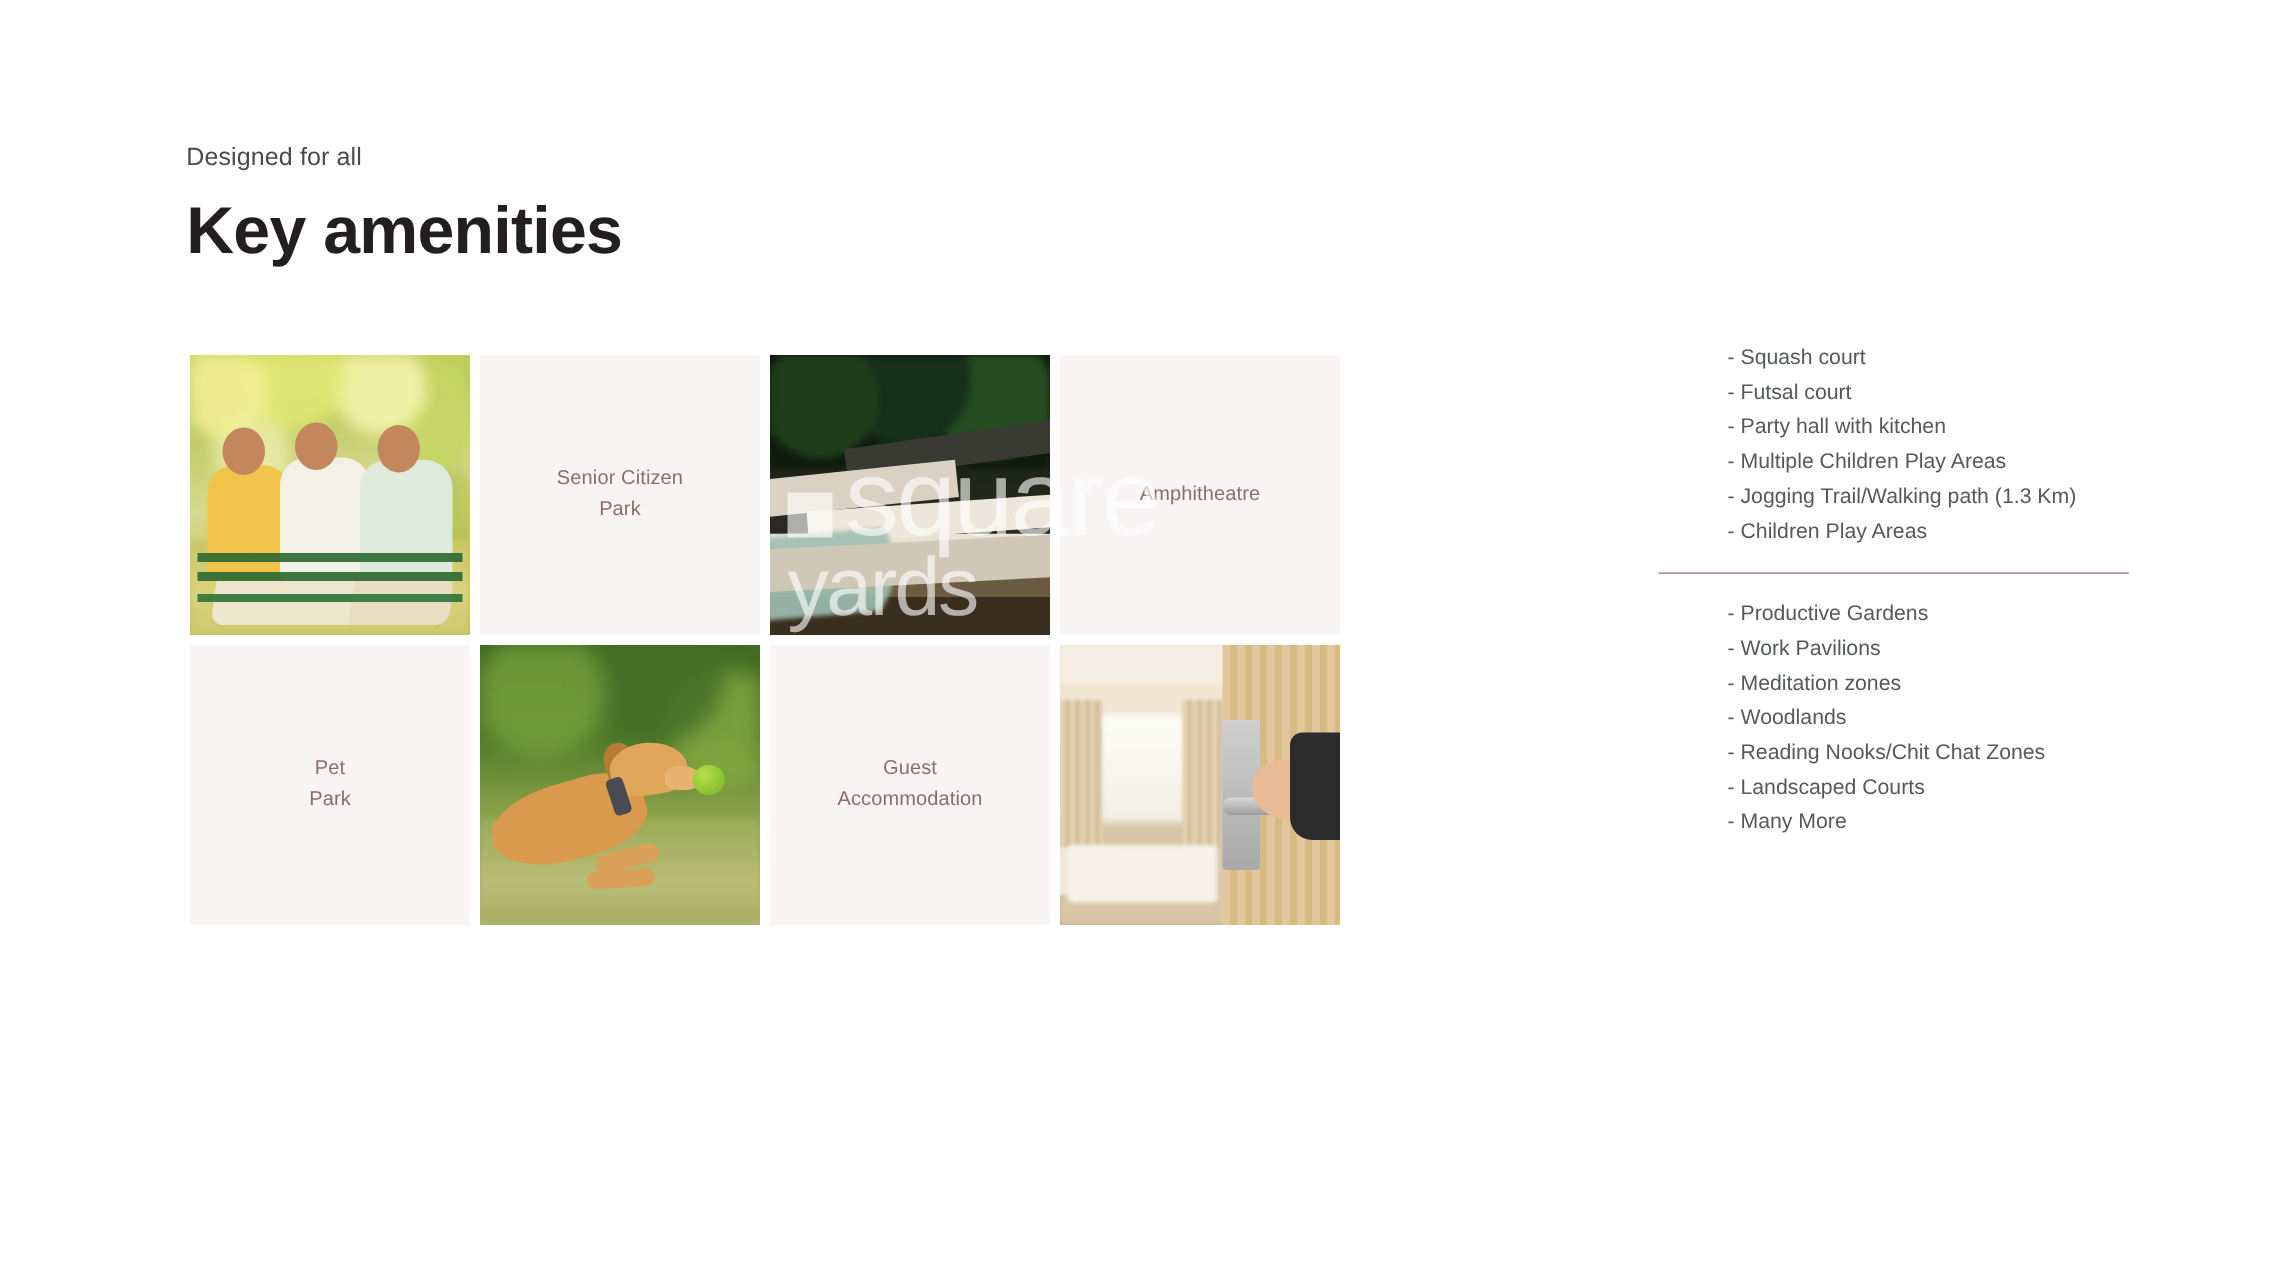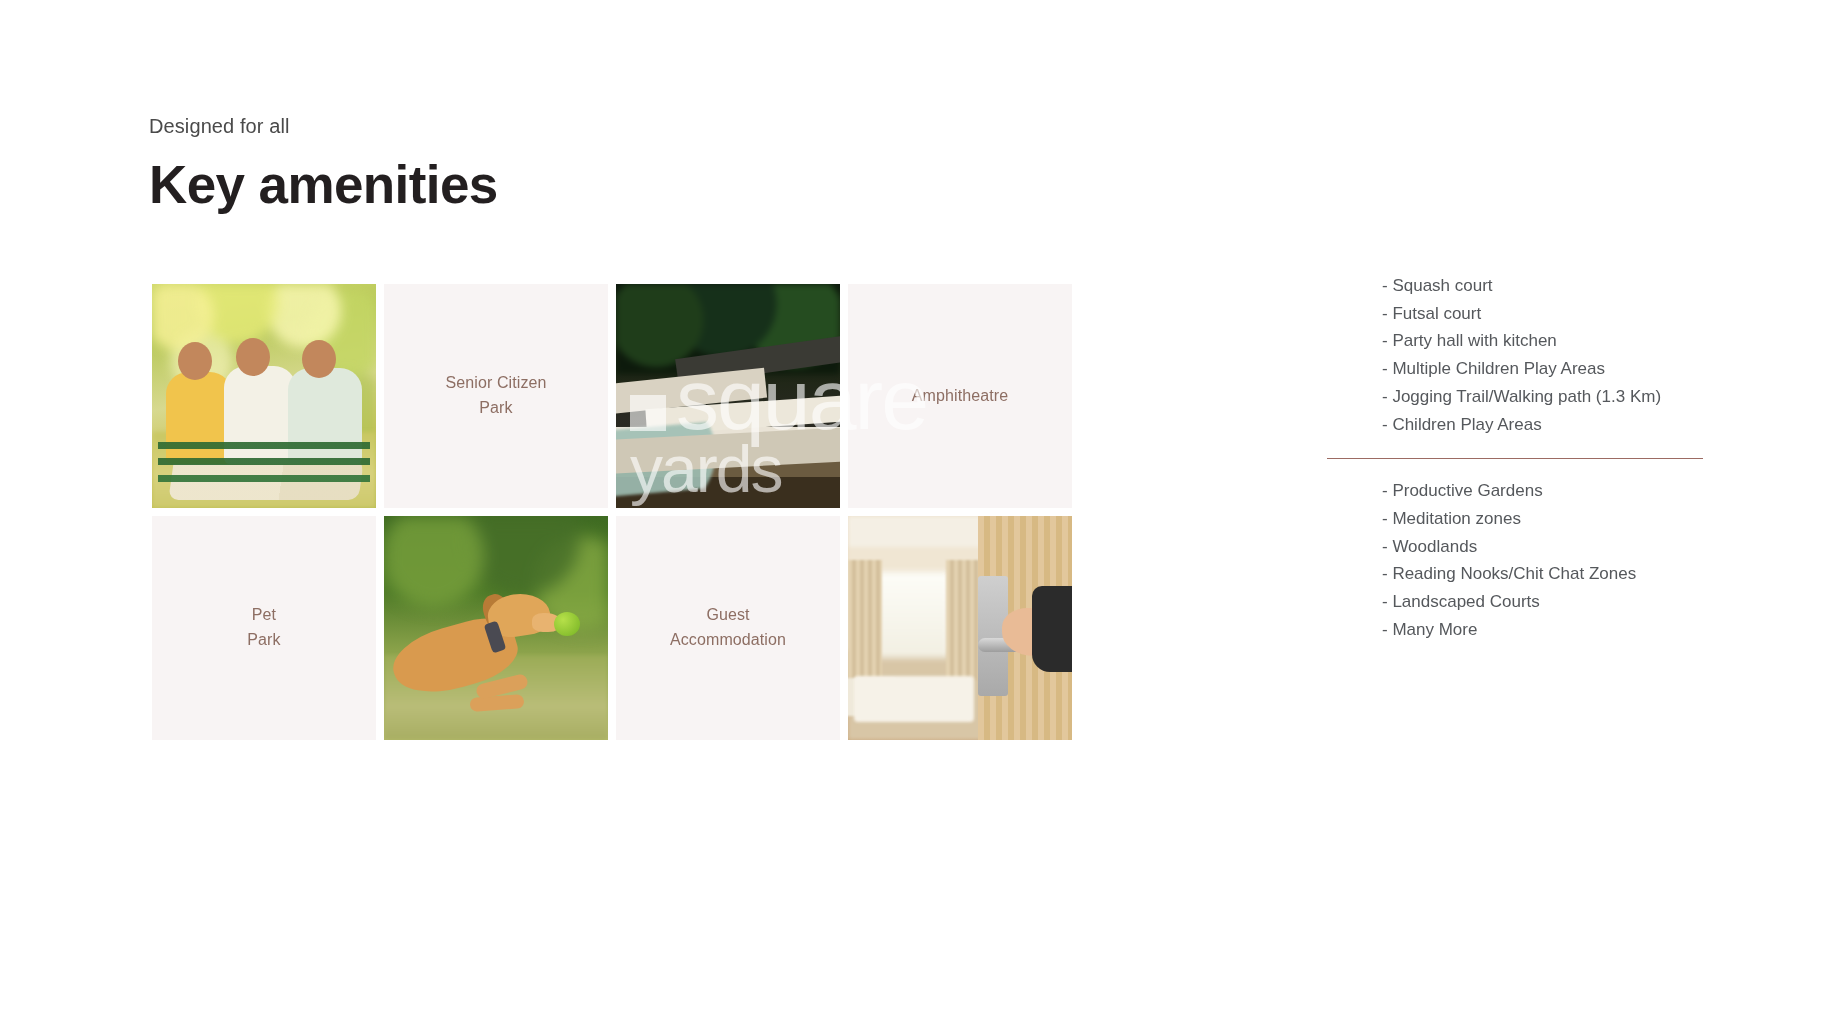--- a/index.html
+++ b/index.html
@@ -331,20 +331,21 @@
       <li>- Party hall with kitchen</li>
       <li>- Multiple Children Play Areas</li>
       <li>- Jogging Trail/Walking path (1.3 Km)</li>
       <li>- Children Play Areas</li>
     </ul>
 
     <div class="divider"></div>
 
     <ul>
       <li>- Productive Gardens</li>
+      <li>- Work Pavilions</li>
       <li>- Meditation zones</li>
       <li>- Woodlands</li>
       <li>- Reading Nooks/Chit Chat Zones</li>
       <li>- Landscaped Courts</li>
       <li>- Many More</li>
     </ul>
   </div>
 
 </div>
 

